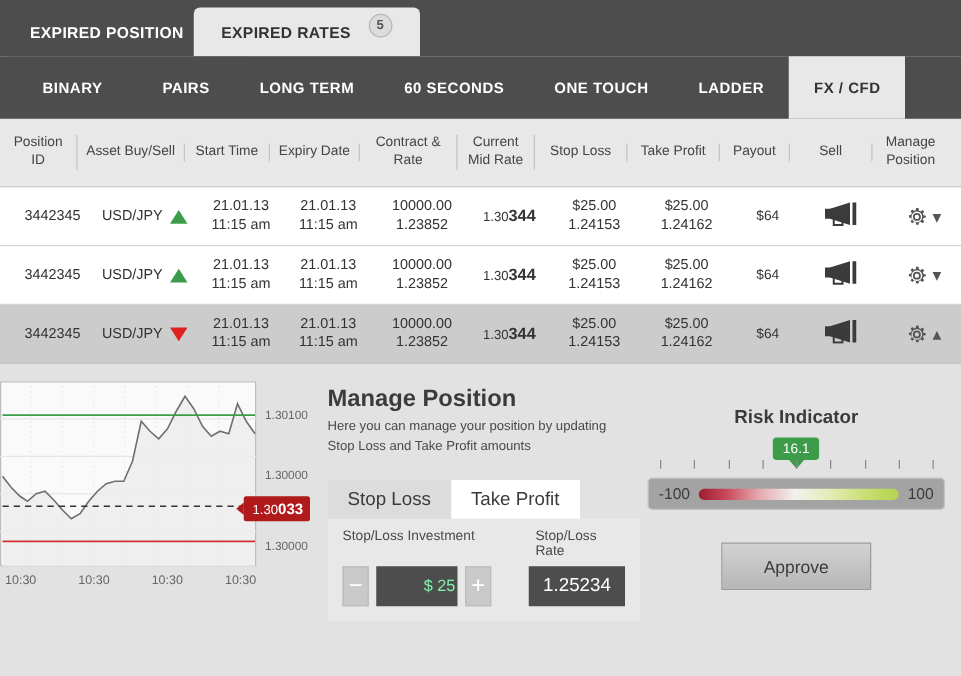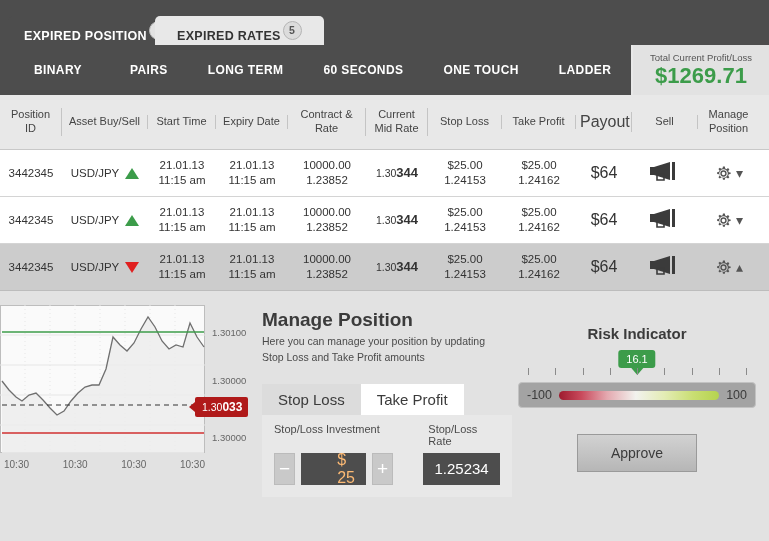--- a/index.html
+++ b/index.html
@@ -7,24 +7,24 @@
     width: 769px; height: 541px;
     font-family: "Liberation Sans", sans-serif;
     background: #e2e2e2;
     overflow: hidden;
   }
   .app { width:769px; height:541px; position:relative; background:#e2e2e2; }
 
   
   .topbar { height:45px; background:#4d4d4d; position:relative; }
   .etab {
-    position:absolute; top:16px; height:39px;
+    position:absolute; top:6px; height:39px;
     display:flex; align-items:center; justify-content:center;
     padding:0 18px 0 16px; font-size:12.5px; font-weight:bold;
-    letter-spacing:.3px; border-radius:5px 5px 0 0; cursor:pointer;
+    letter-spacing:.3px; border-radius:5px 5px 0 0; cursor:pointer;gap:12px;
   }
   .etab.dark { left:8px; background:#4d4d4d; color:#fff; }
   .etab.light { left:155px; background:#e8e8e8; color:#333; padding:0 22px; }
   .badge {
     width:19px; height:19px; border-radius:50%;
     background:#e2e2e2; color:#555; font-size:10.5px; font-weight:bold;
     display:inline-flex; align-items:center; justify-content:center;
     margin-left:2px; margin-top:-11px; border:1px solid #bdbdbd;
   }
   .etab.light .badge { background:#dcdcdc; border-color:#b5b5b5; }
@@ -55,36 +55,36 @@
     border-bottom:1px solid #c8c8c8;
   }
   .th {
     font-size:11px; color:#444; text-align:center; line-height:1.25;
     border-right:1px solid #c4c4c4; padding:0 4px;
   }
   .th:last-child { border-right:none; }
 
   .row {
     height:47px; display:flex; align-items:center;
-    background:#fff; border-bottom:1px solid #d4d4d4;
+    background:#fff; border-bottom:1px solid #d4d4d4;padding-left:11px;
   }
   .row.selected { background:#cccccc; border-bottom:1px solid #bcbcbc; }
   .cell {
     font-size:11.5px; color:#333; text-align:center; line-height:1.3;
     padding:0 3px;
   }
   .c-id   { width:62px; }
   .c-pair { width:86px; }
   .c-st   { width:68px; }
   .c-exp  { width:72px; }
   .c-con  { width:78px; }
   .c-mid  { width:62px; }
   .c-sl   { width:74px; }
   .c-tp   { width:74px; }
-  .c-pay  { width:56px; font-size:16px; }
+  .c-pay  { width:56px; font-size:11px; }
   .c-sell { width:66px; }
   .c-man  { width:61px; }
 
   .pairwrap { display:inline-flex; align-items:center; gap:6px; justify-content:center; }
   .tri-up {
     width:0; height:0; border-left:7px solid transparent;
     border-right:7px solid transparent; border-bottom:11px solid #3c9c4a;
   }
   .tri-dn {
     width:0; height:0; border-left:7px solid transparent;
@@ -141,22 +141,22 @@
   .fieldbar { background:#e8e8e8; padding:8px 12px 12px 12px; }
   .flabels { display:flex; font-size:11px; color:#4a4a4a; }
   .flabels .l1 { width:162px; }
   .fctl { display:flex; align-items:center; gap:6px; margin-top:6px; }
   .stepbtn {
     width:26px; height:32px; background:#c9c9c9; color:#fff;
     font-size:19px; display:flex; align-items:center; justify-content:center;
     cursor:pointer; border:1px solid #bbb;
   }
   .stepval {
-    width:72px; height:32px; background:#4d4d4d; color:#fdba74;
-    font-size:16px; display:flex; align-items:center; justify-content:center;padding-left:36px;
+    width:72px; height:32px; background:#4d4d4d; color:#86efac;
+    font-size:13px; display:flex; align-items:center; justify-content:center;padding-left:36px;
   }
   .ratebox {
     width:96px; height:32px; background:#4d4d4d; color:#fff;
     font-size:15px; display:flex; align-items:center; justify-content:center;
     margin-left:24px;
   }
 
   
   .risk-wrap { width:250px; padding-top:20px; text-align:center; }
   .risk-title { font-size:15px; color:#3b3b3b; font-weight:bold; }
@@ -211,24 +211,20 @@
   </div>
 
   <div class="navbar">
     <div class="navitem first">BINARY</div>
     <div class="navitem">PAIRS</div>
     <div class="navitem">LONG TERM</div>
     <div class="navitem">60 SECONDS</div>
     <div class="navitem">ONE TOUCH</div>
     <div class="navitem">LADDER</div>
     <div class="navitem active">FX / CFD</div>
-    <div class="pnl">
-      <div class="pnl-label">Total Current Profit/Loss</div>
-      <div class="pnl-value">$1269.71</div>
-    </div>
   </div>
 
   <div class="thead">
     <div class="th c-id">Position ID</div>
     <div class="th c-pair">Asset Buy/Sell</div>
     <div class="th c-st">Start Time</div>
     <div class="th c-exp">Expiry Date</div>
     <div class="th c-con">Contract &amp; Rate</div>
     <div class="th c-mid">Current Mid Rate</div>
     <div class="th c-sl">Stop Loss</div>

